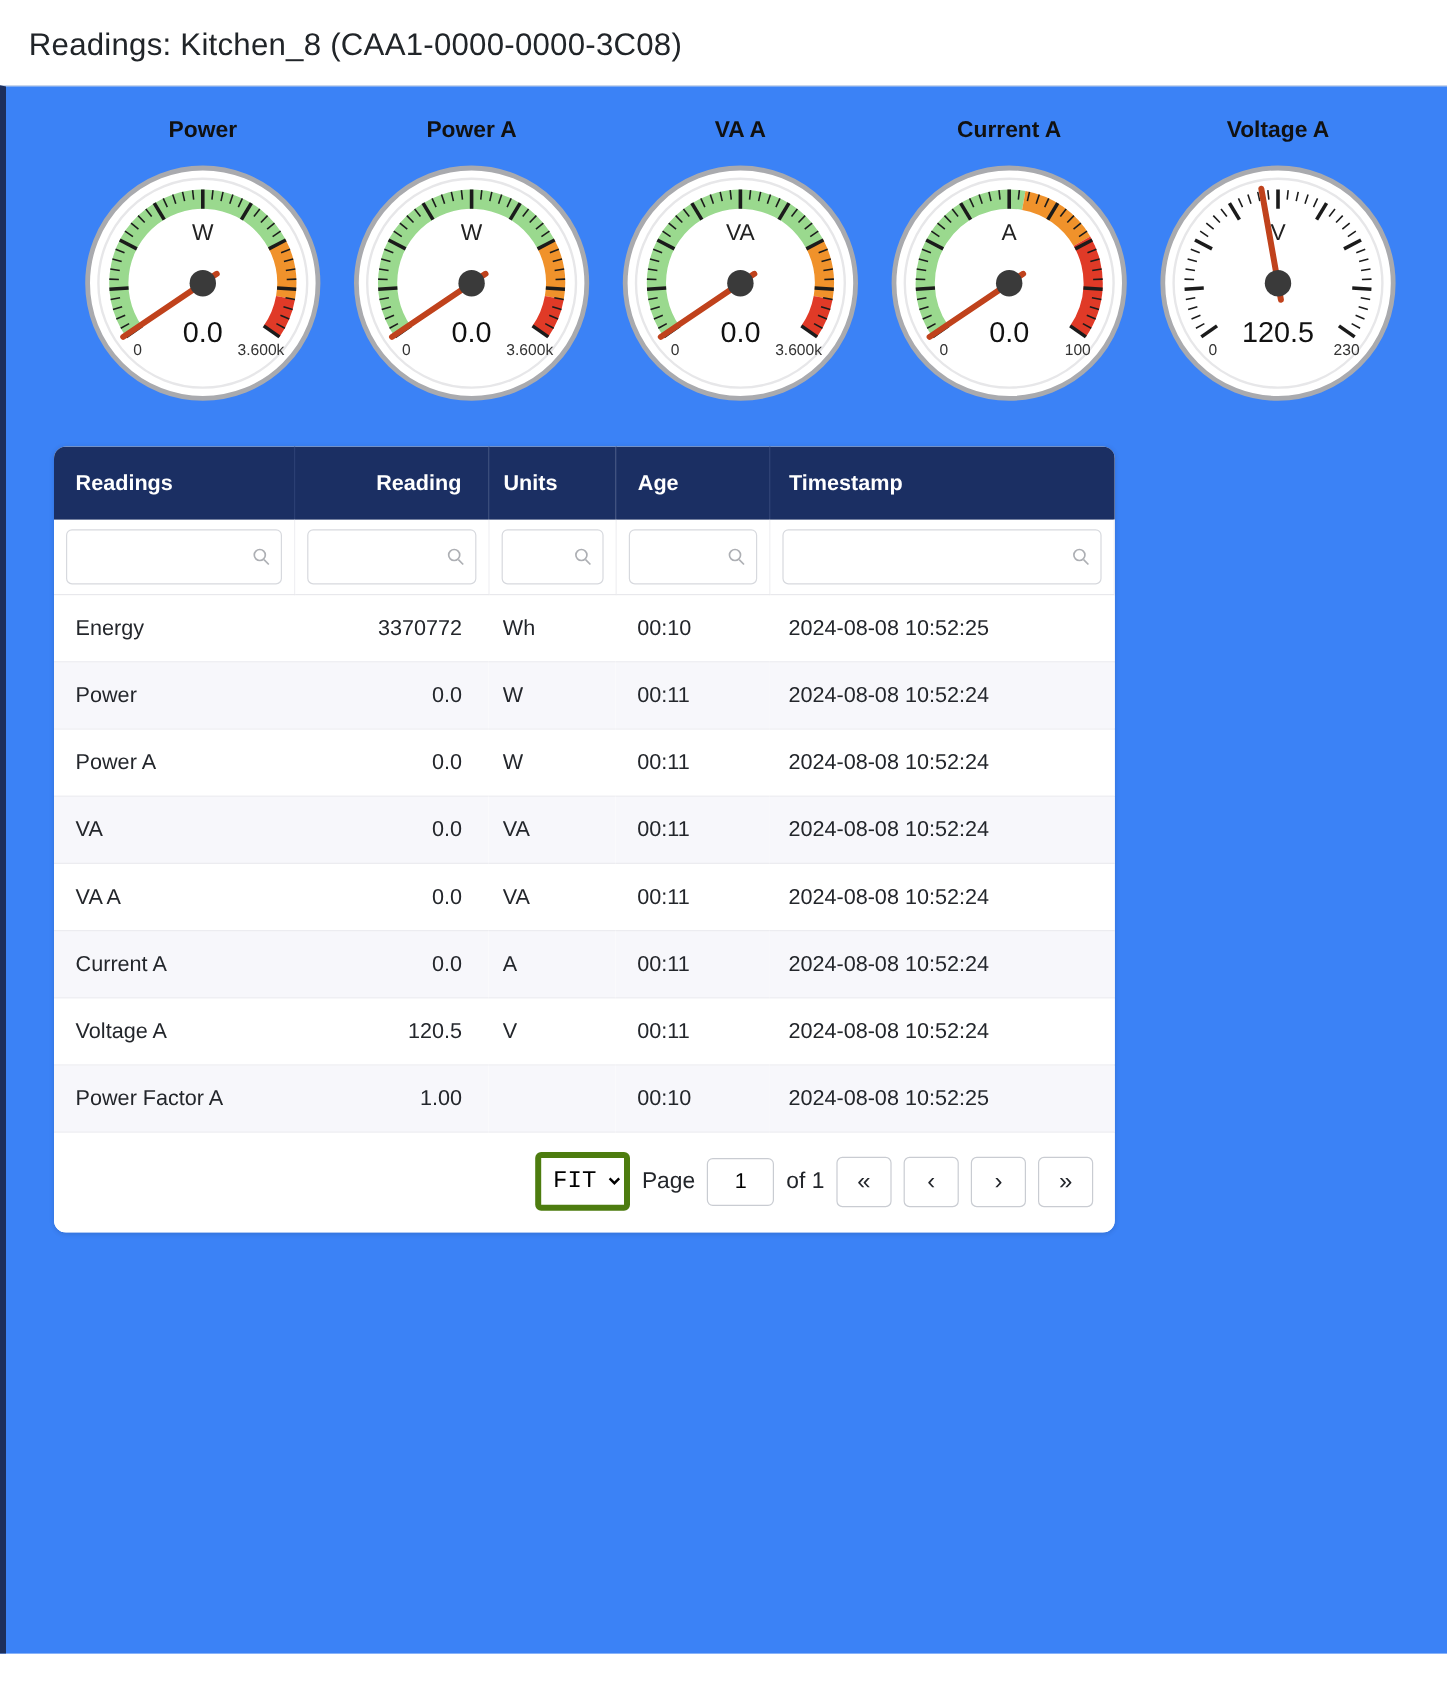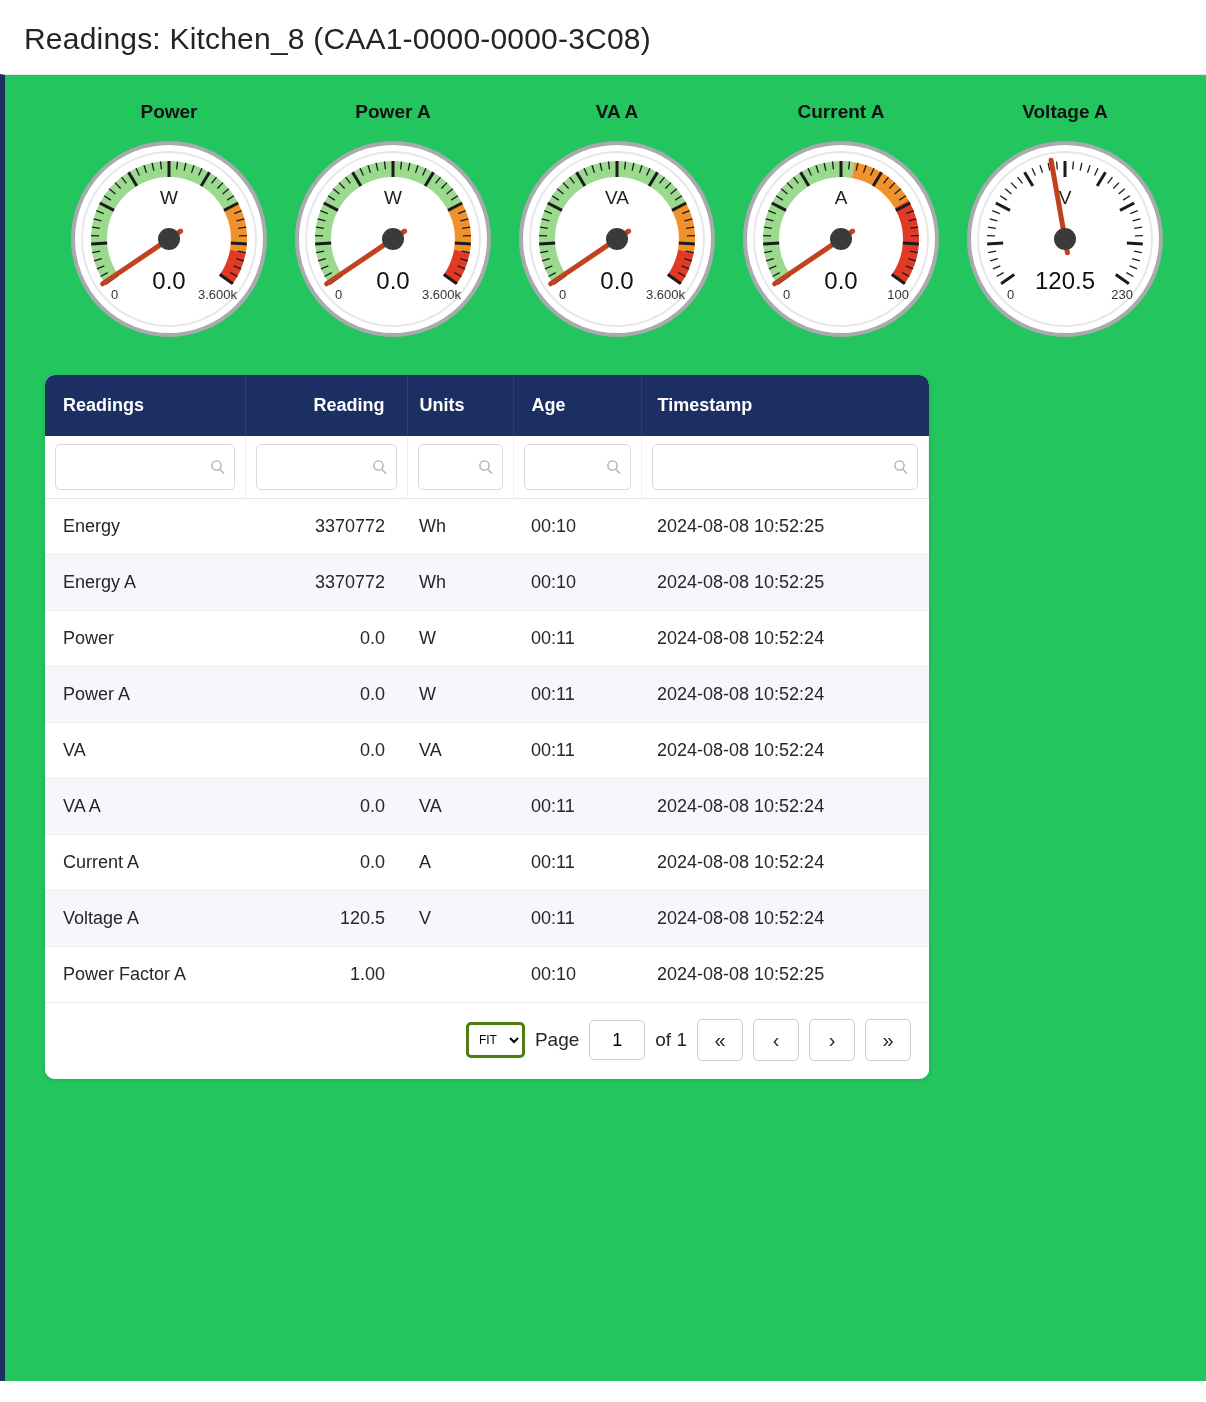--- a/index.html
+++ b/index.html
@@ -3,28 +3,28 @@
 <meta charset="utf-8">
 <style>
   * { box-sizing: border-box; }
   html, body {
     margin: 0; padding: 0;
     width: 1206px; height: 1402px;
     background: #ffffff;
     font-family: "Liberation Sans", sans-serif;
   }
   .page-title {
-    font-size: 30px;
+    font-size: 26px;
     color: #212529;
     padding: 22px 0 18px 24px;
     font-weight: 400;
     letter-spacing: 0.2px;
   }
   .content-area {
-    background: #22c55e;
+    background: #3b82f6;
     border-top: 1px solid #e3e5e8;
     border-left: 5px solid #1d2f5c;
     height: calc(1402px - 95px);
     padding: 0;
     position: relative;
   }
   
   .gauge-row {
     display: flex;
     gap: 0px;
@@ -127,26 +127,26 @@
   
   .pager {
     display: flex;
     align-items: center;
     justify-content: flex-end;
     gap: 10px;
     padding: 16px 18px 18px 0;
     background: #fff;
   }
   .fit-select {
-    font-size: 12px;
+    font-size: 20px;
     padding: 7px 6px;
-    border: 3px solid #4d7c0f;
+    border: 5px solid #4d7c0f;
     border-radius: 5px;
     background: #fff;
-    font-family: Liberation Sans, sans-serif;
+    font-family: Liberation Mono, monospace;
   }
   .pg-label { font-size: 19px; color: #23262b; }
   .pg-input {
     width: 56px; height: 40px;
     text-align: center;
     font-size: 18px;
     border: 1px solid #c9ccd2;
     border-radius: 5px;
     font-family: "Liberation Sans", sans-serif;
   }
@@ -530,27 +530,20 @@
             </td>
           </tr>
           <tr>
             <td class="c-channel">Energy</td>
      <td class="c-reading">3370772</td>
      <td class="c-units">Wh</td>
      <td class="c-age">00:10</td>
      <td class="c-time">2024-08-08 10:52:25</td>
           </tr>
           <tr>
-            <td class="c-channel">Energy A</td>
-     <td class="c-reading">3370772</td>
-     <td class="c-units">Wh</td>
-     <td class="c-age">00:10</td>
-     <td class="c-time">2024-08-08 10:52:25</td>
-          </tr>
-          <tr>
             <td class="c-channel">Power</td>
      <td class="c-reading">0.0</td>
      <td class="c-units">W</td>
      <td class="c-age">00:11</td>
      <td class="c-time">2024-08-08 10:52:24</td>
           </tr>
           <tr>
             <td class="c-channel">Power A</td>
      <td class="c-reading">0.0</td>
      <td class="c-units">W</td>

